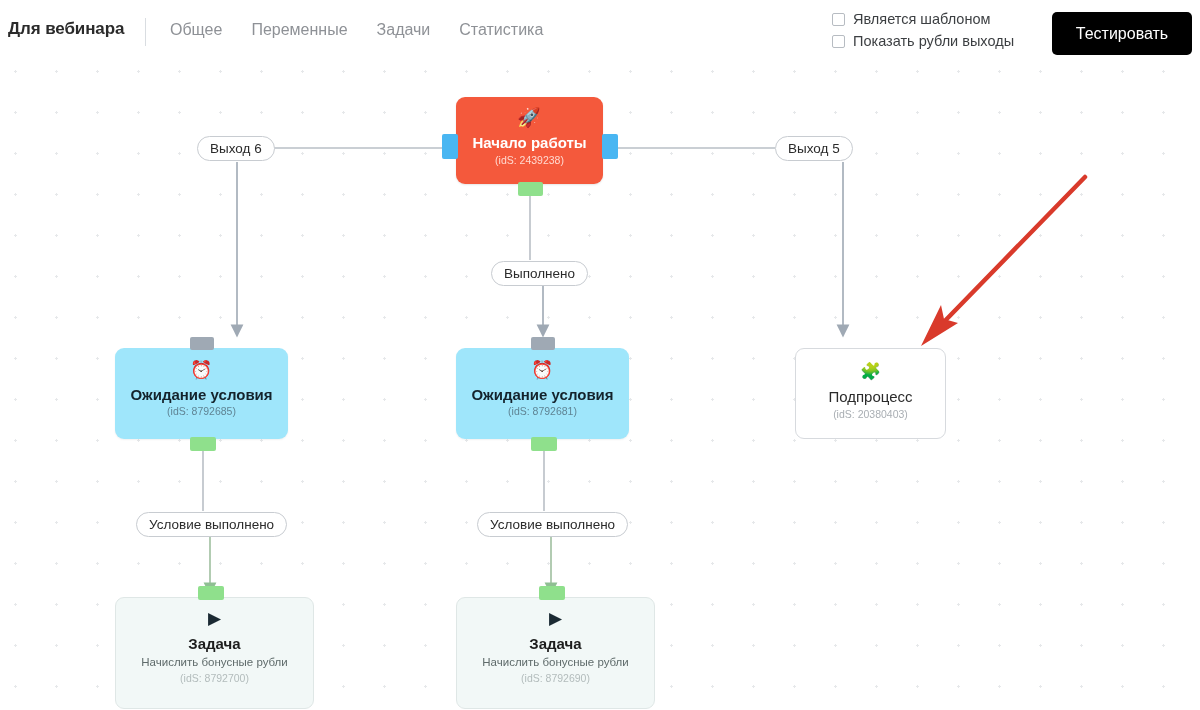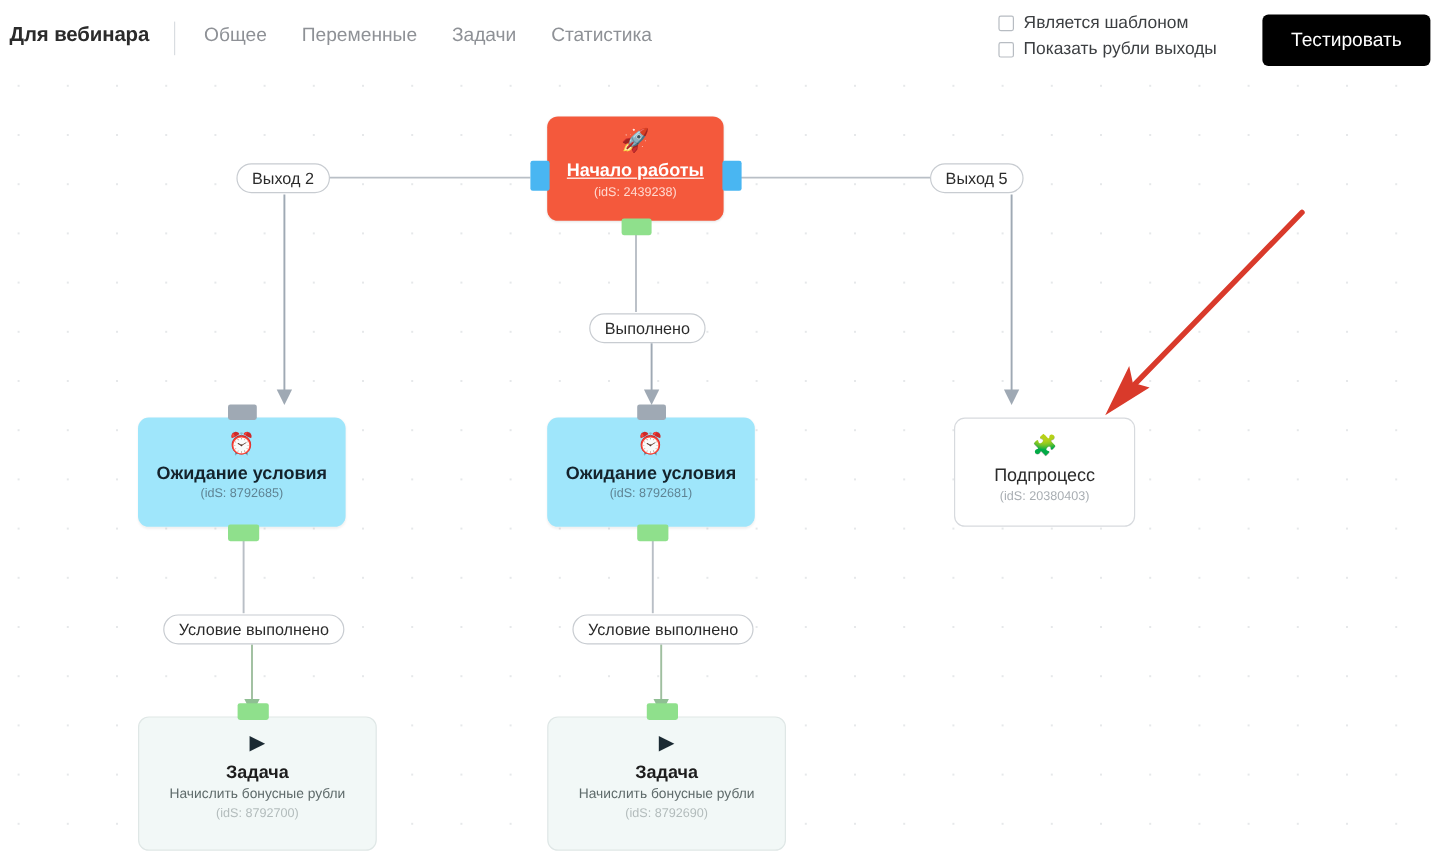--- a/index.html
+++ b/index.html
@@ -140,21 +140,21 @@
 
   
   .n-start {
     left: 456px; top: 28px;
     width: 147px; height: 87px;
     background: #f4593c;
     color: #ffffff;
     box-shadow: 0 1px 2px rgba(0,0,0,0.10);
   }
   .n-start .node-icon { font-size: 19px; margin-top: 11px; }
-  .n-start .node-title { margin-top: 7px; color: #ffffff; text-decoration: underline; }
+  .n-start .node-title { margin-top: 7px; color: #ffffff; }
   .n-start .node-ids { color: #ffd9d0; margin-top: 1px; }
 
   
   .n-wait {
     width: 173px; height: 91px;
     background: #9fe6fb;
     color: #1b2a33;
     box-shadow: 0 1px 2px rgba(0,0,0,0.06);
   }
   .n-wait .node-icon { font-size: 18px; margin-top: 13px; }
@@ -317,19 +317,19 @@
   <div class="port port-green" style="left:198px; top:517px; width:26px; height:14px;"></div>
 
   <div class="node n-task n-task-b">
     <div class="node-icon">▶</div>
     <div class="node-title">Задача</div>
     <div class="node-sub">Начислить бонусные рубли</div>
     <div class="node-ids">(idS: 8792690)</div>
   </div>
   <div class="port port-green" style="left:539px; top:517px; width:26px; height:14px;"></div>
 
-  <div class="elabel" style="left:197px; top:67px;">Выход 2</div>
+  <div class="elabel" style="left:197px; top:67px;">Выход 6</div>
   <div class="elabel" style="left:775px; top:67px;">Выход 5</div>
   <div class="elabel" style="left:491px; top:192px;">Выполнено</div>
   <div class="elabel" style="left:136px; top:443px;">Условие выполнено</div>
   <div class="elabel" style="left:477px; top:443px;">Условие выполнено</div>
 
 </div>
 
 </body></html>

